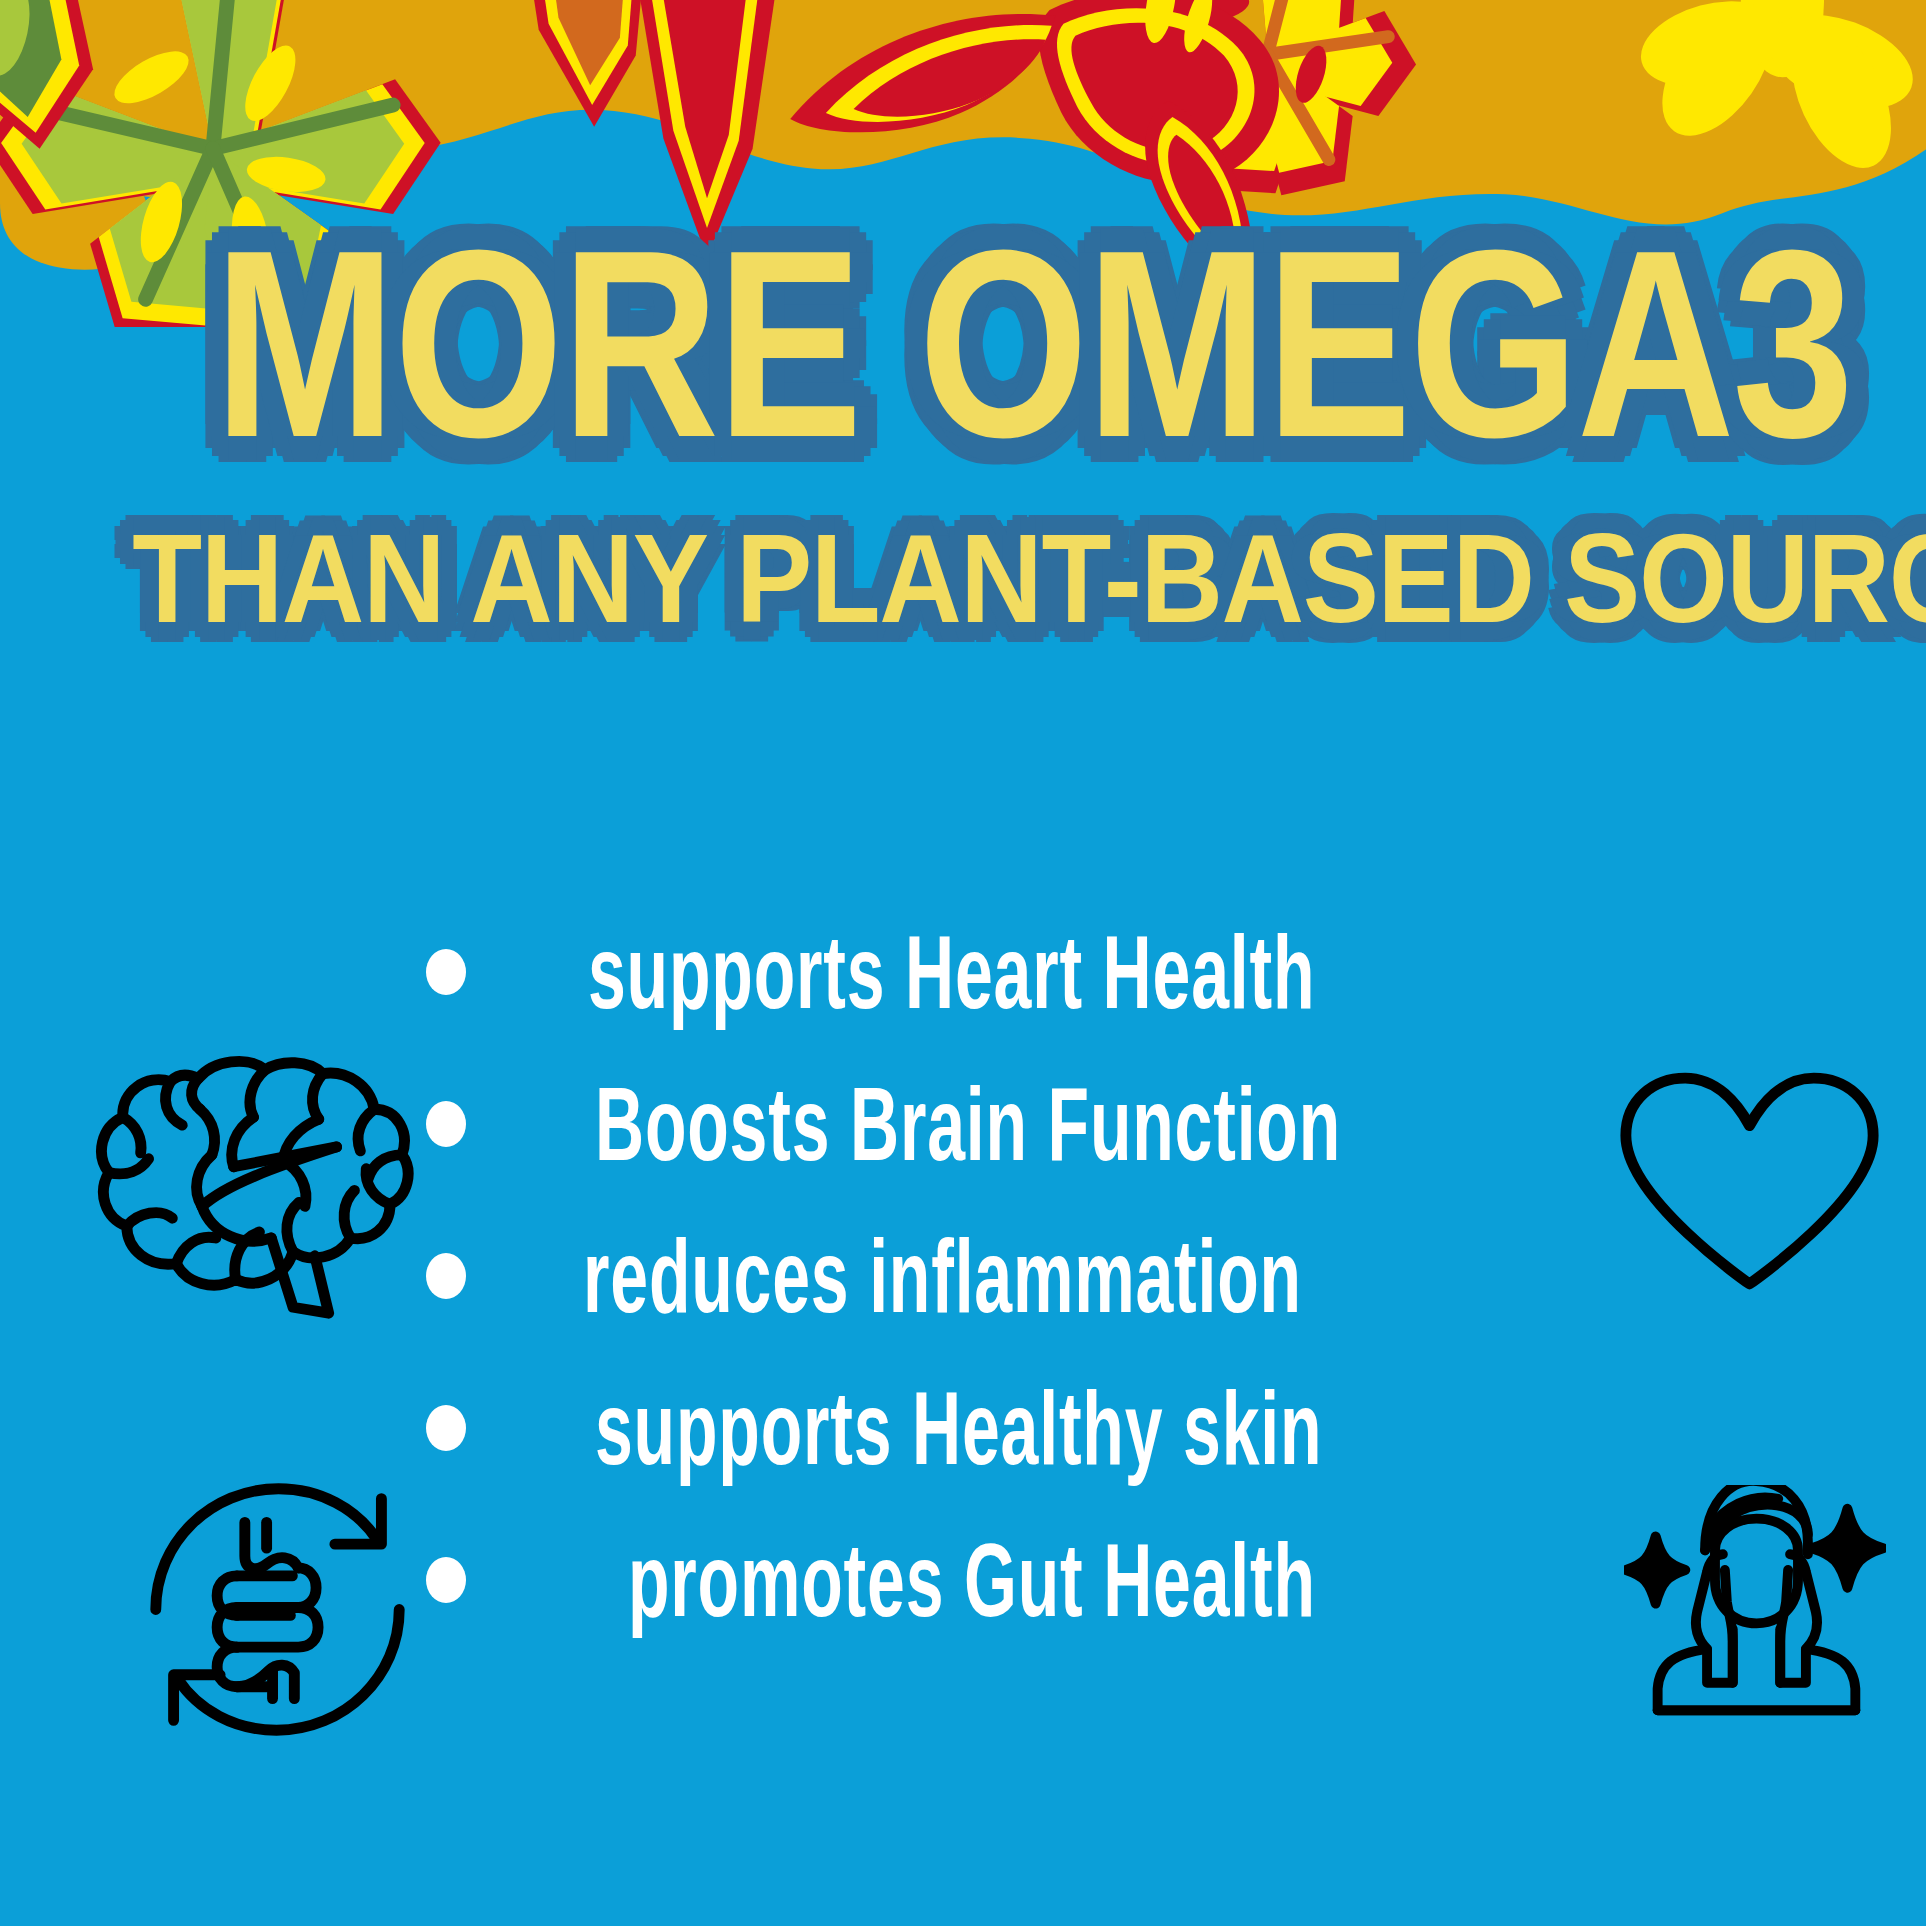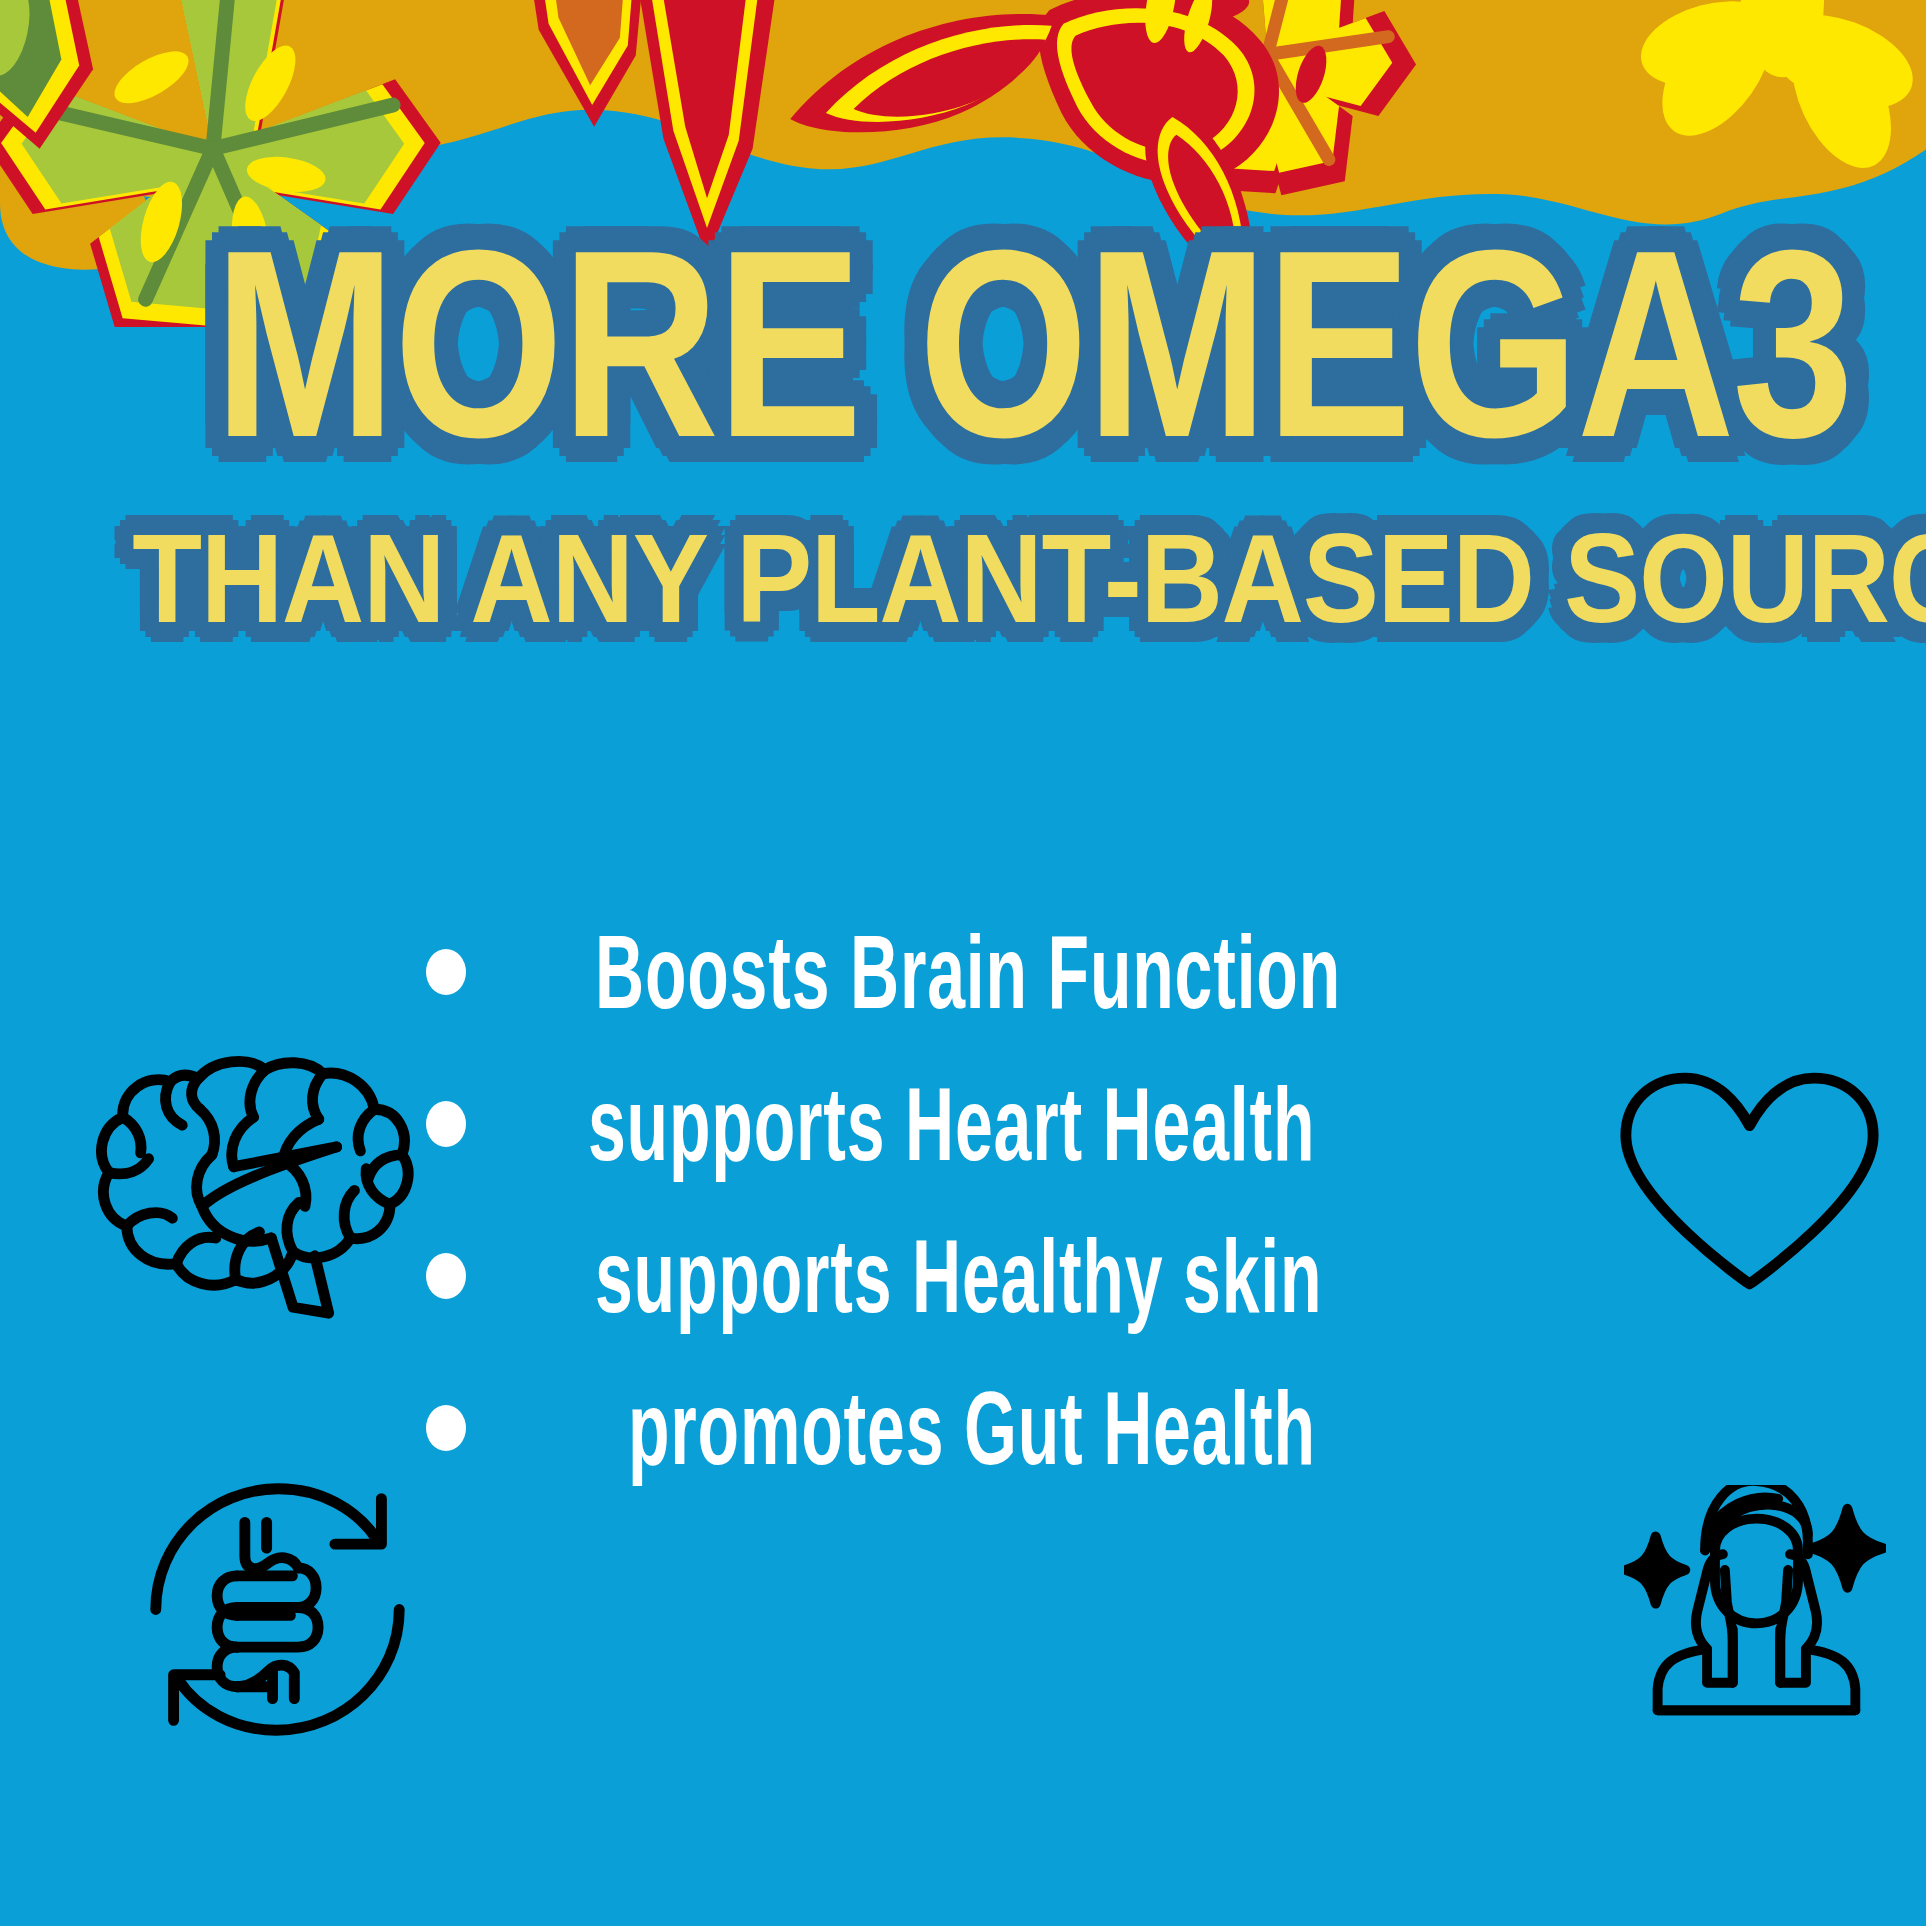--- a/index.html
+++ b/index.html
@@ -238,30 +238,34 @@
 
   <div class="headline-wrap">
     <div class="sticker h1">MORE OMEGA3</div>
   </div>
   <div class="sub-wrap">
     <div class="sticker h2">THAN ANY PLANT-BASED SOURCE</div>
   </div>
 
   <div id="benefits">
 
+    <div class="benefit-row r1">
+      <span class="bullet"></span>
+      <span class="benefit-text">supports Heart Health</span>
+    </div>
+
     <div class="benefit-row r2">
       <span class="bullet"></span>
       <span class="benefit-text">Boosts Brain Function</span>
     </div>
 
-    <div class="benefit-row r1">
-      <span class="bullet"></span>
-      <span class="benefit-text">supports Heart Health</span>
-    </div>
-
+    <div class="benefit-row r3">
+      <span class="bullet"></span>
+      <span class="benefit-text">reduces inflammation</span>
+    </div>
 
     <div class="benefit-row r5">
       <span class="bullet"></span>
       <span class="benefit-text">supports Healthy skin</span>
     </div>
 
     <div class="benefit-row r4">
       <span class="bullet"></span>
       <span class="benefit-text">promotes Gut Health</span>
     </div>

